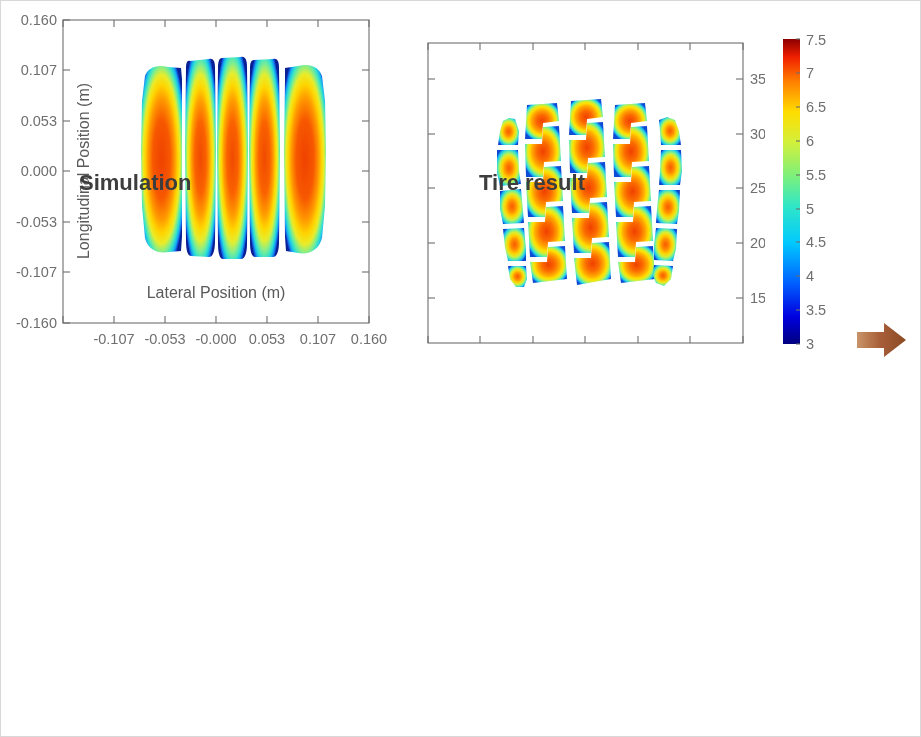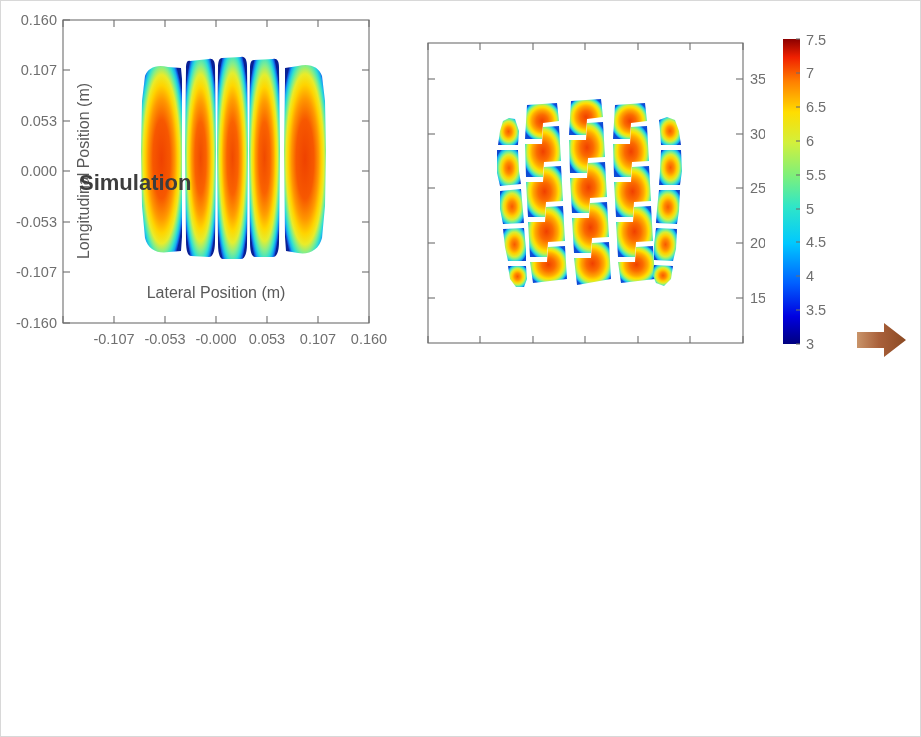--- a/index.html
+++ b/index.html
@@ -58,20 +58,21 @@
     stroke-width: 1.1;
   }
 </style>
 </head>
 <body>
 
 <div id="page">
 
   <div class="panel-title" id="title-sim">Simulation</div>
 
+  <div class="panel-title" id="title-tire">Tire result</div>
 
   
   <svg id="sim-plot" width="400" height="360">
     <defs>
 
       <radialGradient id="ribGradWide" cx="50%" cy="50%" r="62%">
         <stop offset="0%" stop-color="#ef4200"></stop>
         <stop offset="34%" stop-color="#f75800"></stop>
         <stop offset="52%" stop-color="#ff9800"></stop>
         <stop offset="64%" stop-color="#ffd400"></stop>

